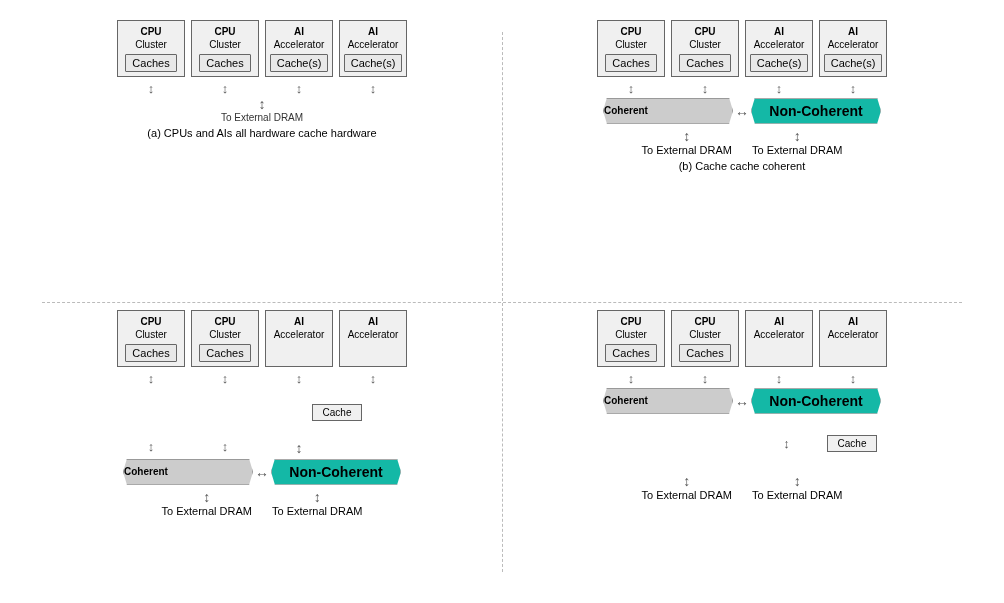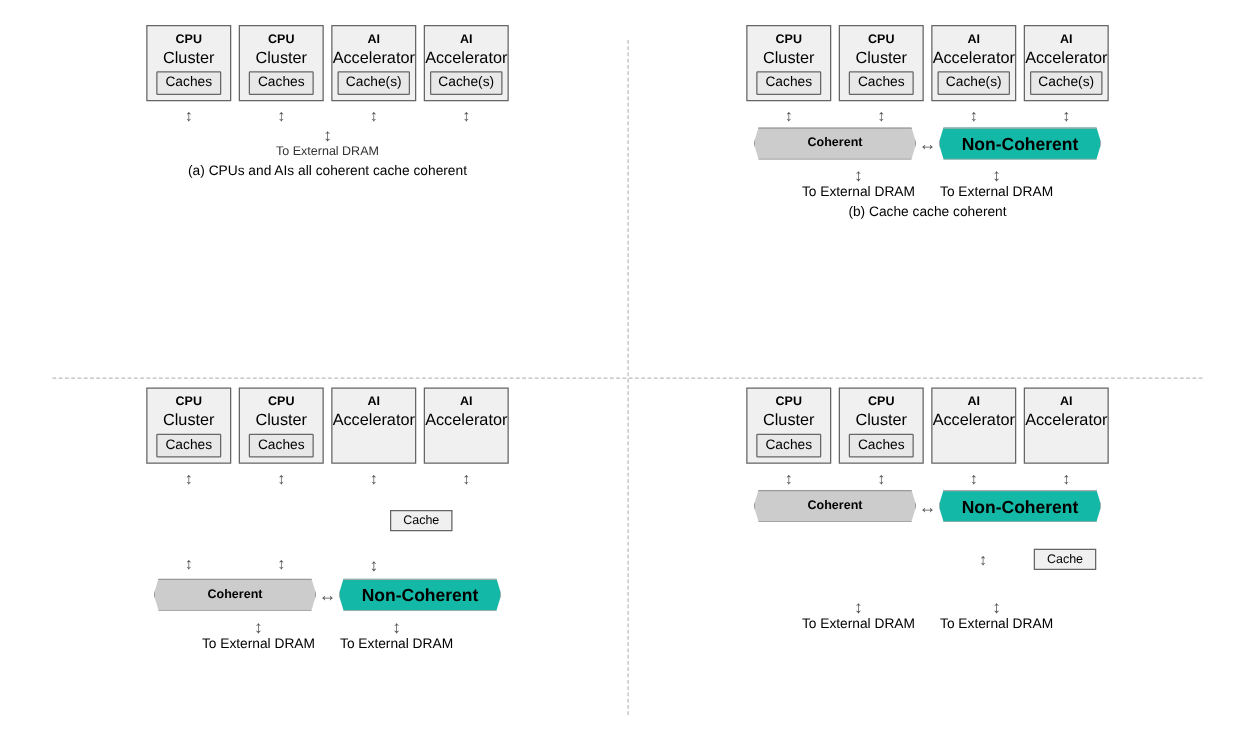--- a/index.html
+++ b/index.html
@@ -30,21 +30,21 @@
       padding: 4px 2px;
       font-size: 10px;
       text-align: center;
       line-height: 1.3;
     }
     .unit-box .unit-title {
       font-weight: bold;
       font-size: 10px;
     }
     .unit-box .unit-sub {
-      font-size: 13px;
+      font-size: 10px;
     }
     .cache-chip {
       border: 1px solid #666;
       background: #e8e8e8;
       padding: 1px 6px;
       font-size: 11px;
       margin-top: 3px;
       border-radius: 1px;
     }
     
@@ -68,21 +68,20 @@
       align-items: center;
       gap: 0px;
       margin: 2px 0;
     }
     .banner-coherent {
       background: #ccc;
       border: 1.5px solid #999;
       clip-path: polygon(3% 0%, 97% 0%, 100% 50%, 97% 100%, 3% 100%, 0% 50%);
       display: flex;
       align-items: center;
-      justify-content: center;
       font-size: 10px;
       font-weight: bold;
       color: #000;
       width: 130px;
       height: 26px;
     }
     .banner-noncoherent {
       background: #14b8a6;
       border: 1.5px solid #aaa;
       clip-path: polygon(3% 0%, 97% 0%, 100% 50%, 97% 100%, 3% 100%, 0% 50%);
@@ -211,21 +210,21 @@
     <div class="vert-arrows">
       <div class="vert-arrow">↕</div>
       <div class="vert-arrow">↕</div>
       <div class="vert-arrow">↕</div>
       <div class="vert-arrow">↕</div>
     </div>
     <div class="single-arrow-dram">
       <span class="arrow-ud">↕</span>
       <span>To External DRAM</span>
     </div>
-    <div class="diagram-caption">(a) CPUs and AIs all coherent cache coherent</div>
+    <div class="diagram-caption">(a) CPUs and AIs all hardware cache hardware</div>
   </div>
 
   <div class="quad quad-b">
     <div class="units-row">
       <div class="unit-box">
         <span class="unit-title">CPU</span>
         <span class="unit-sub">Cluster</span>
         <span class="cache-chip">Caches</span>
       </div>
       <div class="unit-box">

